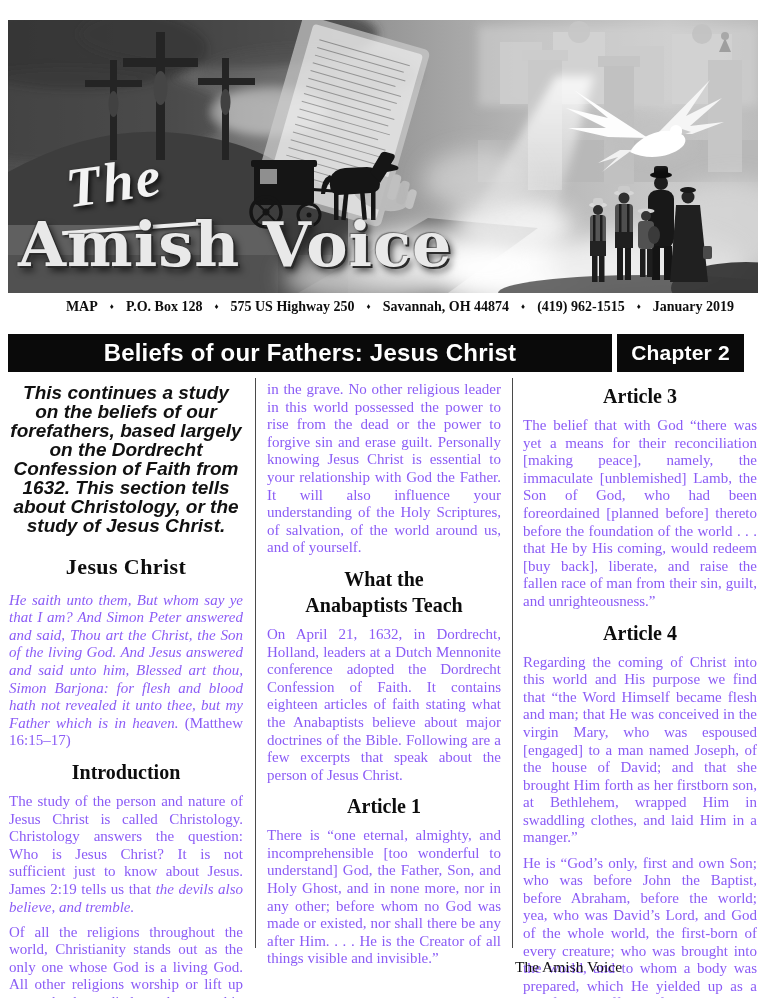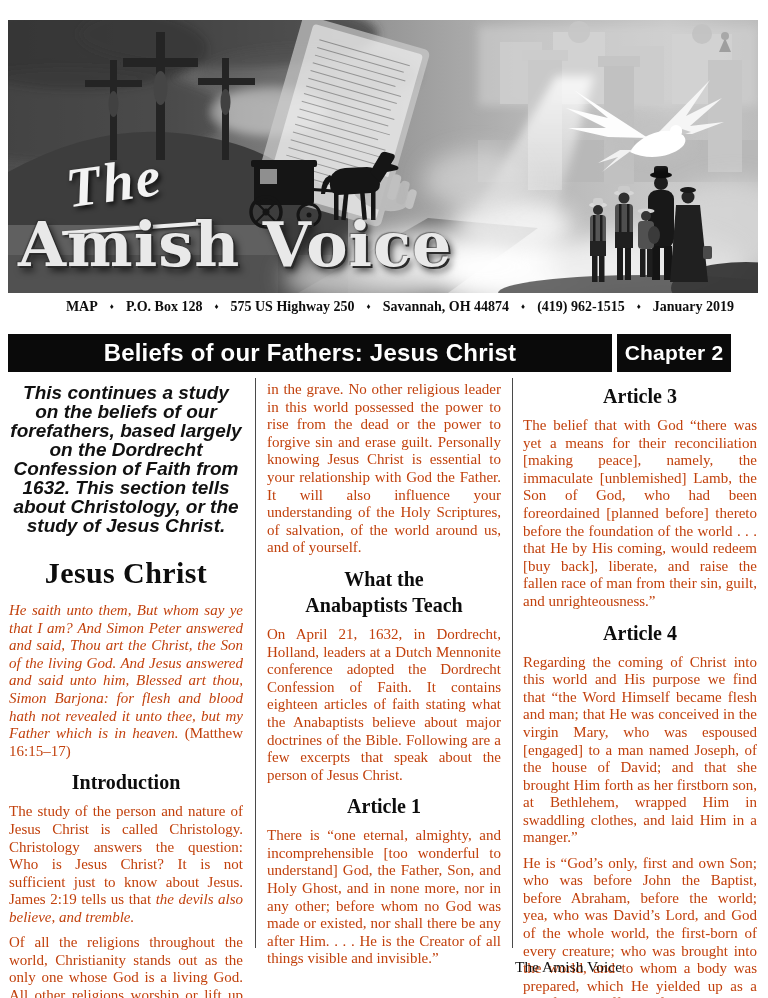--- a/index.html
+++ b/index.html
@@ -41,21 +41,21 @@
   
   .bar-main{
     position:absolute;left:8px;top:334px;width:604px;height:38px;background:#0a0a0a;
     display:flex;align-items:center;justify-content:center;
   }
   .bar-main span, .bar-chapter span{
     font-family:"Liberation Sans",sans-serif;font-weight:bold;color:#ffffff;font-size:24px;
     letter-spacing:.2px;
   }
   .bar-chapter{
-    position:absolute;left:617px;top:334px;width:114px;height:38px;background:#0a0a0a;
+    position:absolute;left:617px;top:334px;width:127px;height:38px;background:#0a0a0a;
     display:flex;align-items:center;justify-content:center;
   }
   .bar-chapter span{font-size:21px;}
 
   
   .cols{position:absolute;left:8px;top:381px;width:752px;height:575px;}
   .vr{position:absolute;top:-3px;width:1px;height:570px;background:#4a4a4a;}
   .vr1{left:247px;}
   .vr2{left:504px;}
   .col{position:absolute;top:0;width:234px;}
@@ -65,25 +65,25 @@
 
   .intro{
     font-family:"Liberation Sans",sans-serif;font-style:italic;font-weight:bold;
     font-size:19px;line-height:19px;text-align:center;color:#111111;
     margin:2px 0 18px;
   }
   .heading{
     text-align:center;font-weight:bold;font-size:20px;line-height:1.3;
     margin:9px 0 8px;color:#0d0d0d;
   }
-  .heading.large{font-size:30px;margin:10px 0 10px;letter-spacing:.4px;font-family:Liberation Serif, serif;}
+  .heading.large{font-size:22px;margin:10px 0 10px;letter-spacing:.4px;font-family:Liberation Serif, serif;}
   .col3 .heading:first-child{margin-top:2px;}
   p.body{
     font-size:15px;line-height:17.6px;text-align:justify;text-align-last:left;
-    margin:0 0 7.5px;color:#c2410c;
+    margin:0 0 7.5px;color:#8b5cf6;
   }
   p.body .it{font-style:italic;}
 
   
   .footer{
     position:absolute;left:515px;top:958px;width:234px;text-align:left;
     font-size:15.5px;color:#111111;
   }
 </style>
 </head>

